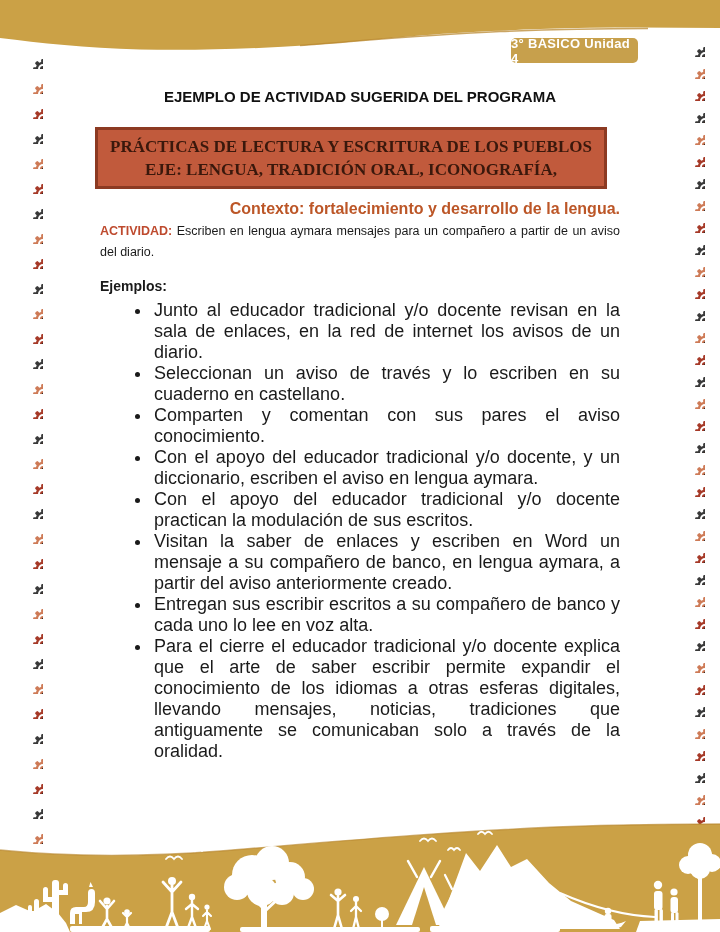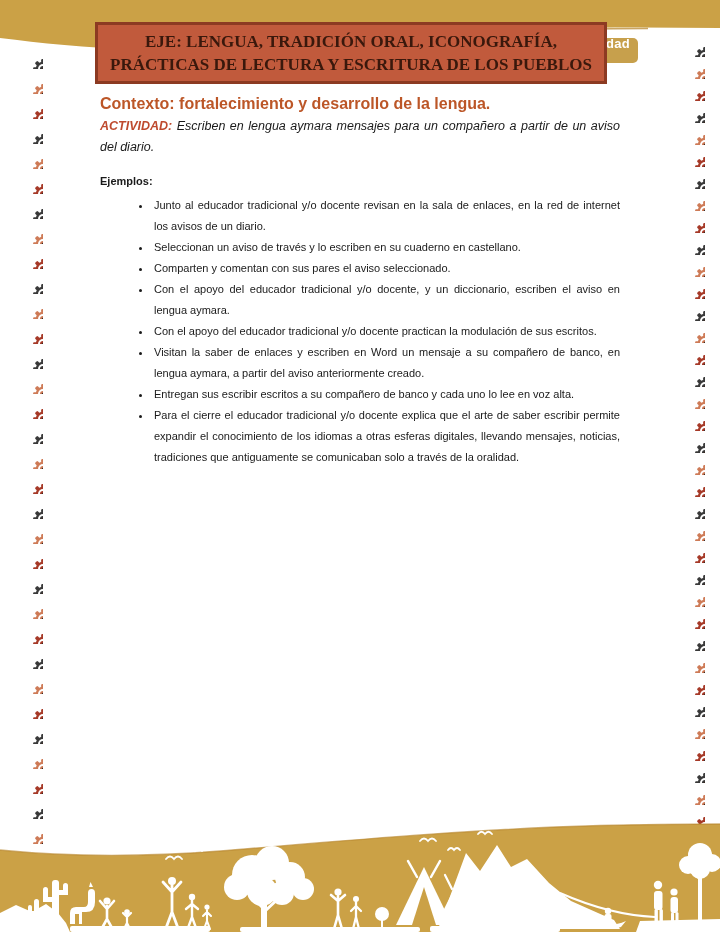--- a/index.html
+++ b/index.html
@@ -34,30 +34,31 @@
   .eje-banner{
     margin-top:22px; margin-left:-5px; width:512px; box-sizing:border-box;
     background:var(--terracotta); border:3px solid var(--banner-border);
     padding:5px 8px; text-align:center;
     font-family:"Liberation Serif", serif; font-weight:bold;
     font-size:17px; line-height:23px; color:var(--banner-text);
   }
   .context-heading{
     margin:11px 0 3px 0; font-size:16px; font-weight:bold;
     color:var(--context-color);
+    text-align:right;
   }
   .activity-par{
-    margin:0; font-size:12.5px; line-height:21px; text-align:justify;font-style:italic;
+    margin:0; font-size:12.5px; line-height:21px; text-align:justify;
   }
   .activity-label{color:var(--activity-color); font-weight:bold;}
   .examples-label{
-    margin:13px 0 0 0; font-size:11px; font-weight:bold; line-height:21px;
+    margin:13px 0 0 0; font-size:14px; font-weight:bold; line-height:21px;
   }
   ul.examples{
-    margin:3px 0 0 0; padding-left:52px; font-size:11px; line-height:21px;
+    margin:3px 0 0 0; padding-left:52px; font-size:18px; line-height:21px;
   }
   ul.examples li{text-align:justify; padding-left:2px;}
   
   .footer-art{position:absolute; bottom:0; left:0; z-index:3;}
   .hidden-defs{position:absolute; width:0; height:0; overflow:hidden;}
 </style>
 </head>
 <body>
 
 <svg class="hidden-defs" aria-hidden="true">
@@ -291,36 +292,37 @@
       </svg>
       <svg viewBox="-12 -12 24 24" width="21" height="21" style="color: rgb(206, 123, 87);">
         <use href="#gear-symbol"></use>
       </svg>
       <svg viewBox="-12 -12 24 24" width="21" height="21" style="color: rgb(166, 58, 40);">
         <use href="#gear-symbol"></use>
       </svg>
     </div>
 
   <div class="content">
+    <h1 class="page-title">EJEMPLO DE ACTIVIDAD SUGERIDA DEL PROGRAMA</h1>
 
     <div class="eje-banner">
+      <div>PRÁCTICAS DE LECTURA Y ESCRITURA DE LOS PUEBLOS</div>
       <div>EJE: LENGUA, TRADICIÓN ORAL, ICONOGRAFÍA,</div>
-      <div>PRÁCTICAS DE LECTURA Y ESCRITURA DE LOS PUEBLOS</div>
     </div>
 
     <h2 class="context-heading">Contexto: fortalecimiento y desarrollo de la lengua.</h2>
 
     <p class="activity-par"><span class="activity-label">ACTIVIDAD:</span><span> Escriben en lengua aymara mensajes para un compañero a partir de un aviso del diario.</span></p>
 
     <p class="examples-label">Ejemplos:</p>
 
     <ul class="examples">
       <li>Junto al educador tradicional y/o docente revisan en la sala de enlaces, en la red de internet los avisos de un diario.</li>
       <li>Seleccionan un aviso de través y lo escriben en su cuaderno en castellano.</li>
-      <li>Comparten y comentan con sus pares el aviso seleccionado.</li>
+      <li>Comparten y comentan con sus pares el aviso conocimiento.</li>
       <li>Con el apoyo del educador tradicional y/o docente, y un diccionario, escriben el aviso en lengua aymara.</li>
       <li>Con el apoyo del educador tradicional y/o docente practican la modulación de sus escritos.</li>
       <li>Visitan la saber de enlaces y escriben en Word un mensaje a su compañero de banco, en lengua aymara, a partir del aviso anteriormente creado.</li>
       <li>Entregan sus escribir escritos a su compañero de banco y cada uno lo lee en voz alta.</li>
       <li>Para el cierre el educador tradicional y/o docente explica que el arte de saber escribir permite expandir el conocimiento de los idiomas a otras esferas digitales, llevando mensajes, noticias, tradiciones que antiguamente se comunicaban solo a través de la oralidad.</li>
     </ul>
   </div>
 
   <svg class="footer-art" width="720" height="115" viewBox="0 0 720 115">
     <path fill="#CBA146" d="M0,33 C60,39 130,41 220,34 C330,25 470,12 600,8.5 C640,7.5 690,7 720,7 L720,115 L0,115 Z"></path>

